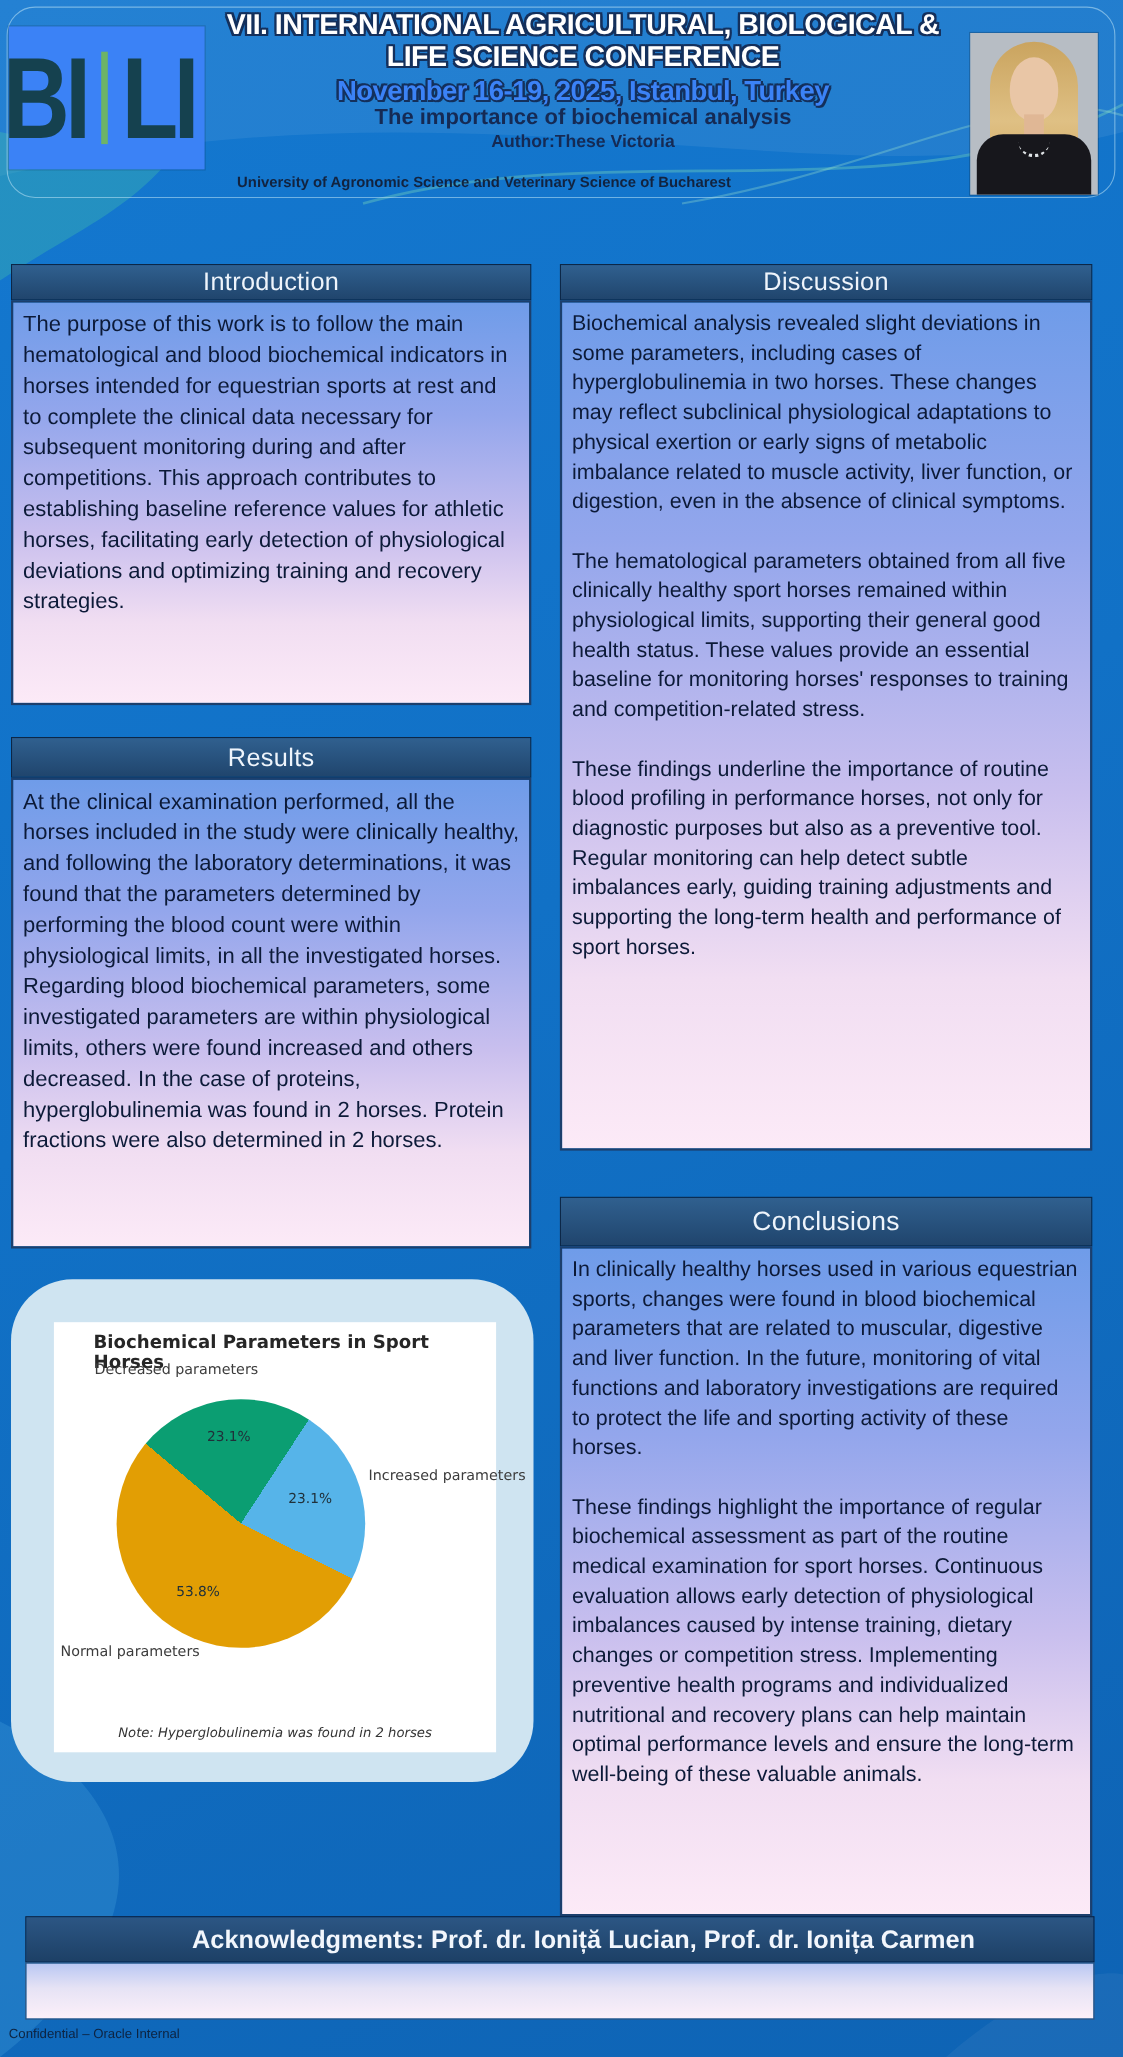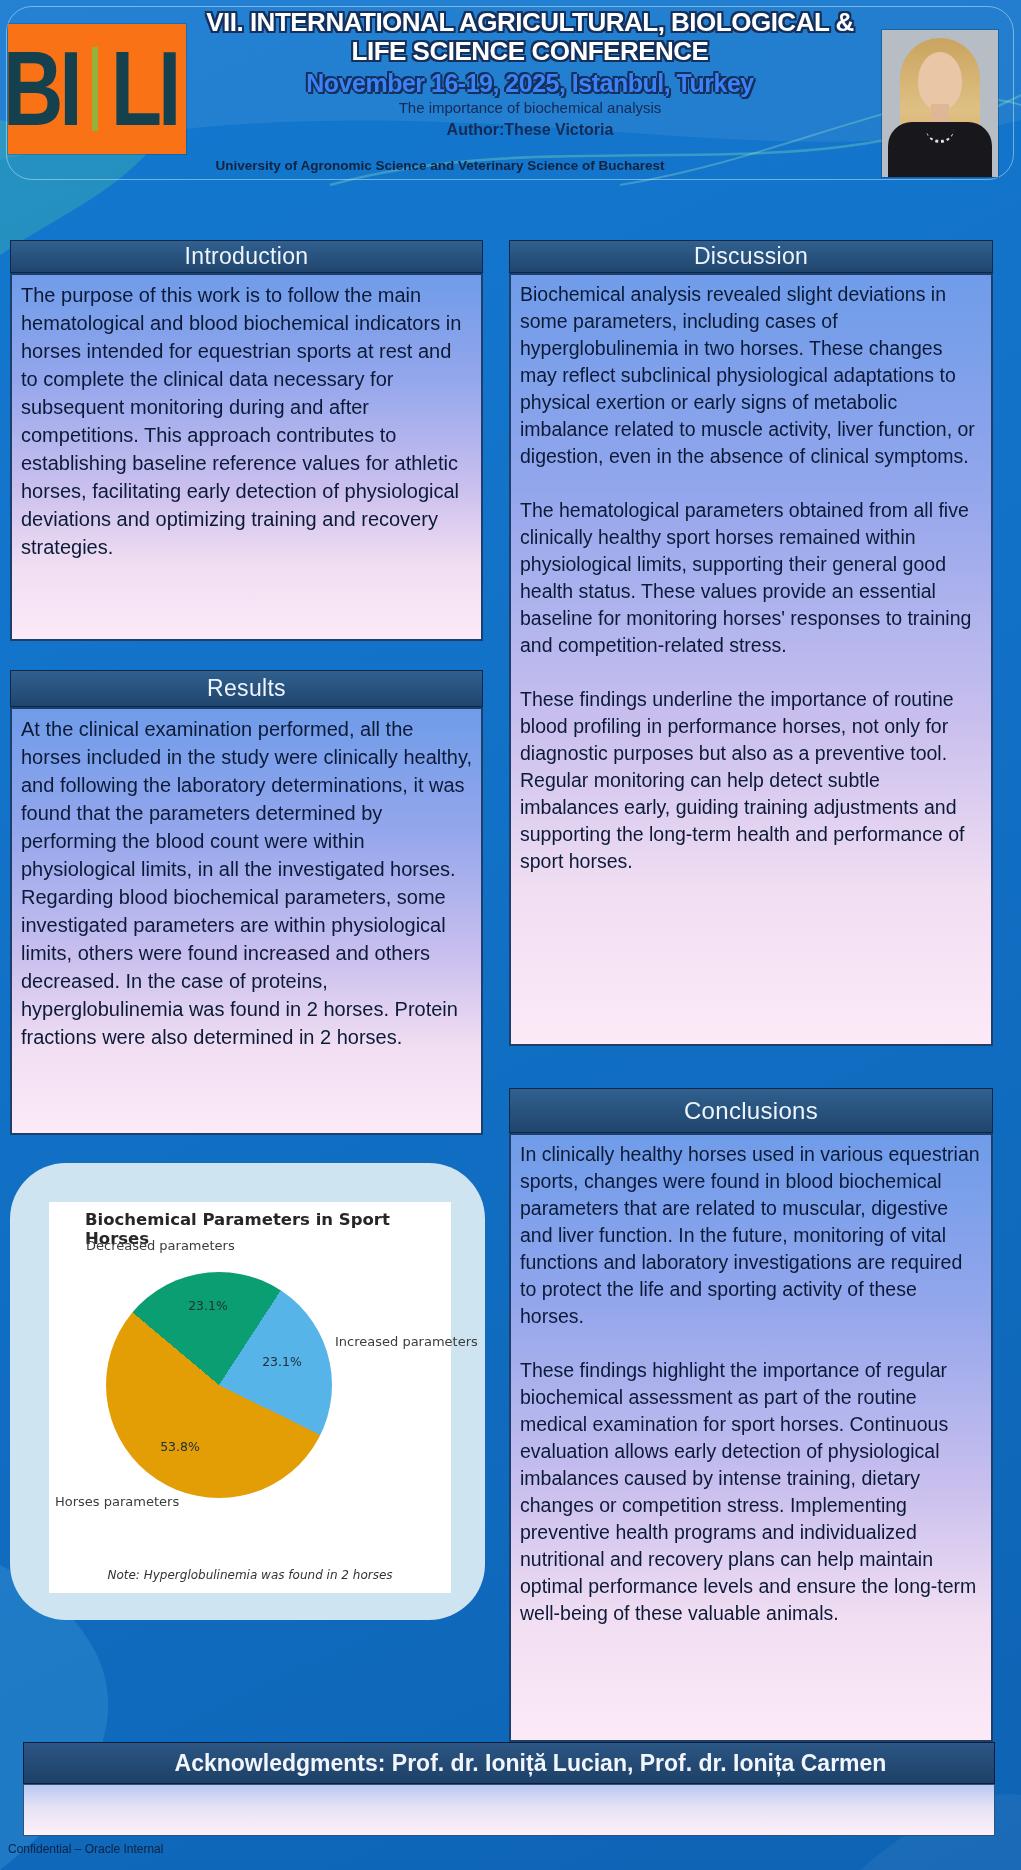--- a/index.html
+++ b/index.html
@@ -8,21 +8,21 @@
     background:linear-gradient(155deg,#1478d0 0%,#1171c6 45%,#0e63b4 100%);
     font-family:"Liberation Sans",sans-serif;
   }
   .abs{position:absolute;}
   
   .header-outline{
     left:6px;top:6px;width:1006px;height:172px;
     border:1px solid rgba(190,228,246,.55);border-radius:26px;
   }
   .logo-box{
-    left:8px;top:24px;width:178px;height:130px;background:#f97316;
+    left:8px;top:24px;width:178px;height:130px;background:#3b82f6;
     display:flex;align-items:center;justify-content:center;gap:14px;
     box-shadow:0 0 0 1px rgba(0,0,0,.15);
   }
   .logo-letters{
     font-weight:800;font-size:84px;line-height:1;color:#15414f;
     letter-spacing:-4px;transform:scaleY(1.25);
   }
   .logo-globe{
     width:78px;height:78px;border-radius:50%;margin:0 2px;
     background:
@@ -39,21 +39,21 @@
     text-shadow:2px 0 0 #14305c,-2px 0 0 #14305c,0 2px 0 #14305c,0 -2px 0 #14305c,
       2px 2px 0 #14305c,-2px 2px 0 #14305c,2px -2px 0 #14305c,-2px -2px 0 #14305c;
     letter-spacing:-.5px;
   }
   .conf-date{
     margin-top:4px;color:#3b82f6;font-weight:700;font-size:25px;line-height:27px;
     text-shadow:2px 0 0 #14305c,-2px 0 0 #14305c,0 2px 0 #14305c,0 -2px 0 #14305c,
       2px 2px 0 #14305c,-2px -2px 0 #14305c;
     letter-spacing:-.5px;
   }
-  .poster-title{color:#152a54;font-weight:400;font-size:15px;line-height:25px;margin-top:-2px;}
+  .poster-title{color:#152a54;font-weight:700;font-size:20px;line-height:25px;margin-top:-2px;}
   .author-line{color:#152a54;font-weight:700;font-size:16px;line-height:18px;margin-top:1px;}
   .affiliation{
     left:120px;top:158px;width:640px;text-align:center;
     color:#12233f;font-weight:700;font-size:13.5px;
   }
   .photo{
     left:882px;top:30px;width:116px;height:147px;background:#b7bdc4;overflow:hidden;
     box-shadow:0 0 0 1px rgba(0,0,0,.2);
   }
   .photo .hair{position:absolute;left:18px;top:8px;width:80px;height:120px;border-radius:40px 40px 26px 26px;
@@ -167,21 +167,21 @@
 </div>
 <div class="abs sec-body t20" style="left:10px;top:707px;width:473px;height:428px;">
   <p>At the clinical examination performed, all the horses included in the study were clinically healthy, and following the laboratory determinations, it was found that the parameters determined by performing the blood count were within physiological limits, in all the investigated horses. Regarding blood biochemical parameters, some investigated parameters are within physiological limits, others were found increased and others decreased. In the case of proteins, hyperglobulinemia was found in 2 horses. Protein fractions were also determined in 2 horses.</p>
 </div>
 
 <div class="abs chart-card">
   <div class="chart-white">
     <div class="chart-title">Biochemical Parameters in Sport Horses</div>
     <div class="slice-label" style="left:37px;top:36px;">Decreased parameters</div>
     <div class="slice-label" style="left:286px;top:132px;">Increased parameters</div>
-    <div class="slice-label" style="left:6px;top:292px;">Horses parameters</div>
+    <div class="slice-label" style="left:6px;top:292px;">Normal parameters</div>
     <div class="pie" style="background: conic-gradient(from -50deg, rgb(11, 158, 114) 0deg, rgb(11, 158, 114) 83.16deg, rgb(86, 180, 233) 83.16deg, rgb(86, 180, 233) 166.32deg, rgb(226, 158, 4) 166.32deg, rgb(226, 158, 4) 360deg);"></div>
     <div class="pie-pct" style="left:119px;top:96px;">23.1%</div>
     <div class="pie-pct" style="left:193px;top:152px;">23.1%</div>
     <div class="pie-pct" style="left:91px;top:237px;">53.8%</div>
     <div class="chart-note">Note: Hyperglobulinemia was found in 2 horses</div>
   </div>
 </div>
 
 <div class="abs sec-header" style="left:509px;top:240px;width:484px;height:33px;">
   <span>Discussion</span>

